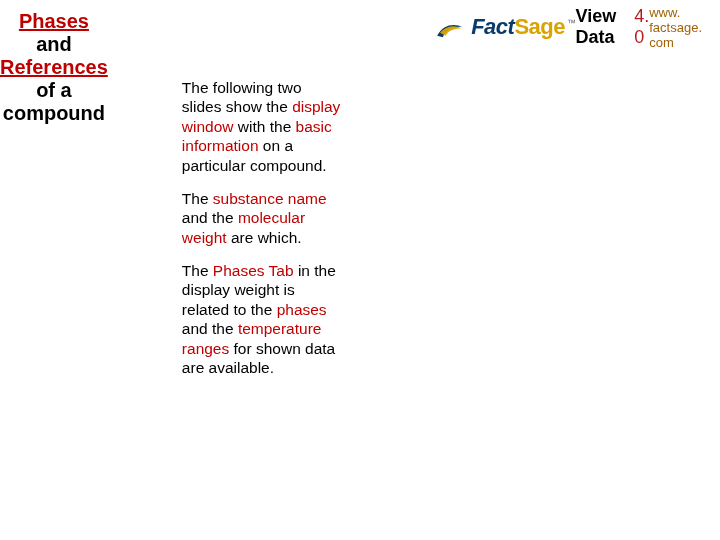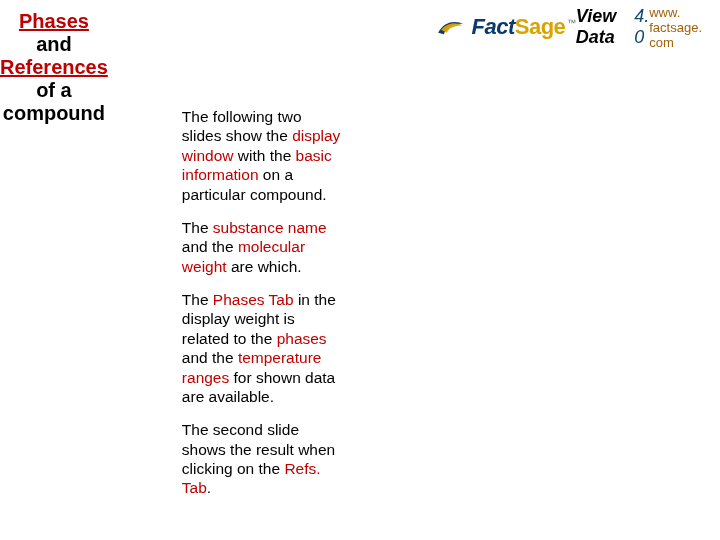--- a/index.html
+++ b/index.html
@@ -2,33 +2,33 @@
 <html><head>
 <meta charset="utf-8">
 <style>
   * { box-sizing: border-box; margin: 0; padding: 0; }
   html, body { width: 720px; height: 540px; font-family: Arial, Helvetica, sans-serif; background: #ffffff; }
   .slide { position: relative; width: 720px; height: 540px; display: flex; flex-direction: row; }
   .title-area { text-align: center; padding: 10px 0 4px 0; }
   .title-area .title { font-size: 20px; color: #000; }
   .title-area .hl { color: #c00000; text-decoration: underline; }
   .rule { height: 2px; background: #00305e; margin: 2px 0 0 0; }
-  .body { flex: 1 1 auto; padding: 107px 74px 0 74px; }
+  .body { flex: 1 1 auto; padding: 78px 74px 0 74px; }
   .para { font-size: 15.5px; line-height: 1.25; color: #000; margin-bottom: 14px; }
   .para .hl { color: #c00000; }
   .footer-rule { height: 2px; background: #00305e; }
   .footer { display: flex; align-items: center; justify-content: space-between; height: 54px; padding: 0 18px; }
-  .logo { display: flex; align-items: center; gap: 6px; }
+  .logo { display: flex; align-items: flex-end; gap: 6px; }
   .fact-word { font-style: italic; font-weight: 700; font-size: 22px; letter-spacing: -0.5px; }
   .fact-blue { color: #0a3b6c; }
   .fact-gold { color: #d9a400; font-style: normal; }
   .tm { font-size: 9px; color: #666; vertical-align: super; margin-left: 2px; font-style: normal; font-weight: 400; }
   .footer-center { display: flex; align-items: baseline; gap: 18px; font-size: 18px; }
-  .footer-center .label { font-style: italic; font-weight: 700; color: #000; }
-  .footer-center .ver { color: #0c4a6e; font-style: italic; }
+  .footer-center .label { font-weight: 700; color: #000; }
+  .footer-center .ver { color: #b91c1c; }
   .footer-right { font-size: 13px; color: #a16207; }
   .swoosh { width: 30px; height: 20px; }
 </style>
 </head>
 <body>
 
 <div class="slide">
 
   <div class="title-area">
     <h1 class="title">
@@ -40,23 +40,20 @@
   <div class="body">
     <p class="para">
       <span>The following two slides show the </span><span class="hl">display window</span><span> with the </span><span class="hl">basic information</span><span> on a particular compound.</span>
     </p>
     <p class="para">
       <span>The </span><span class="hl">substance name</span><span> and the </span><span class="hl">molecular weight</span><span> are which.</span>
     </p>
     <p class="para">
       <span>The </span><span class="hl">Phases Tab</span><span> in the display weight is related to the </span><span class="hl">phases</span><span> and the </span><span class="hl">temperature ranges</span><span> for shown data are available.</span>
     </p>
-    <p class="para">
-      <span>The second slide shows the result when clicking on the </span><span class="hl">Refs. Tab</span><span>.</span>
-    </p>
   </div>
 
   <div class="footer-rule"></div>
   <div class="footer">
     <div class="logo">
       <svg class="swoosh" viewBox="0 0 40 28">
         <path d="M2 22 C10 6, 26 4, 38 10 C28 8, 14 12, 10 24 Z" fill="#0a3b6c"></path>
         <path d="M6 18 C14 8, 26 6, 36 12 C28 12, 18 14, 14 22 Z" fill="#d9a400" opacity="0.95"></path>
       </svg>
       <span class="fact-word">

